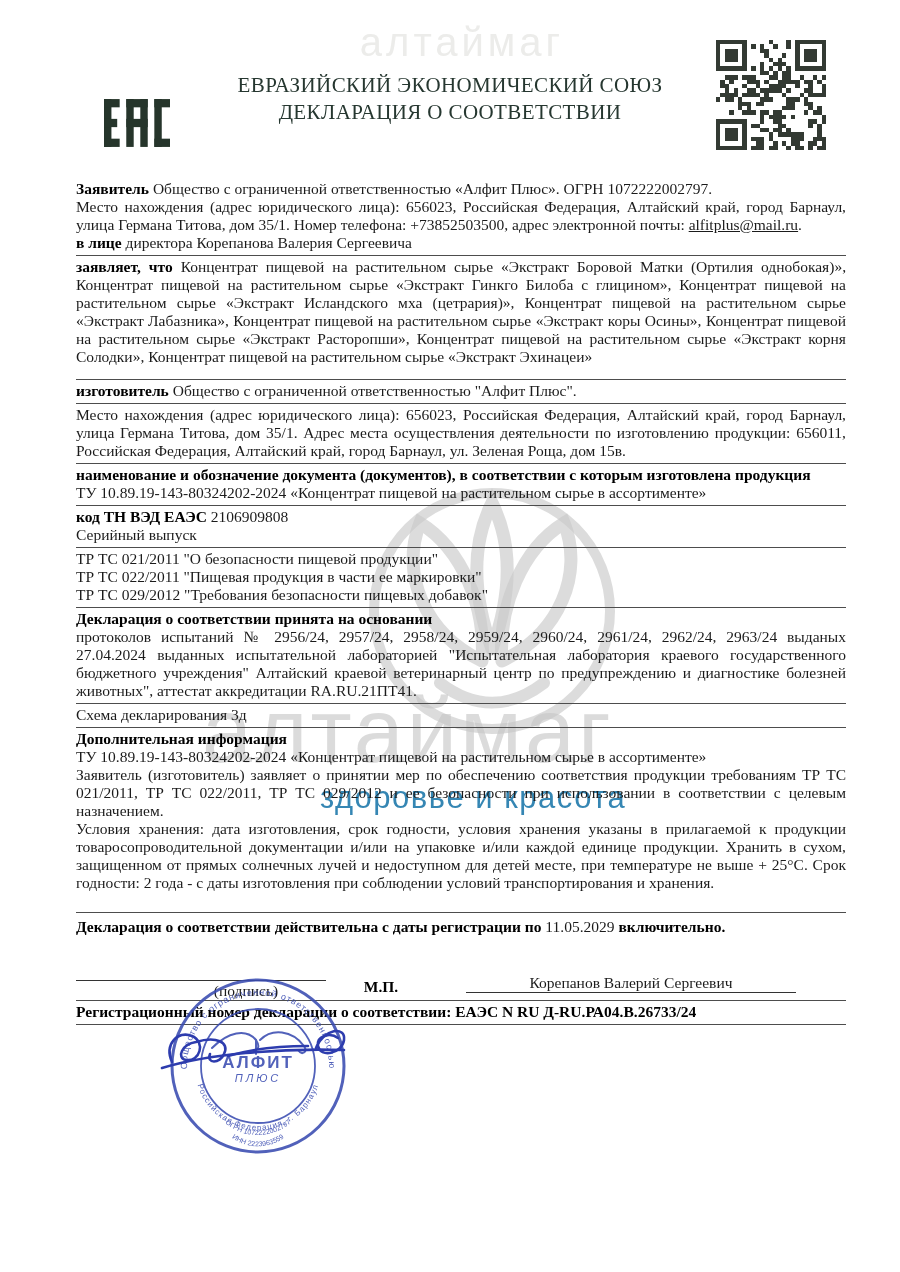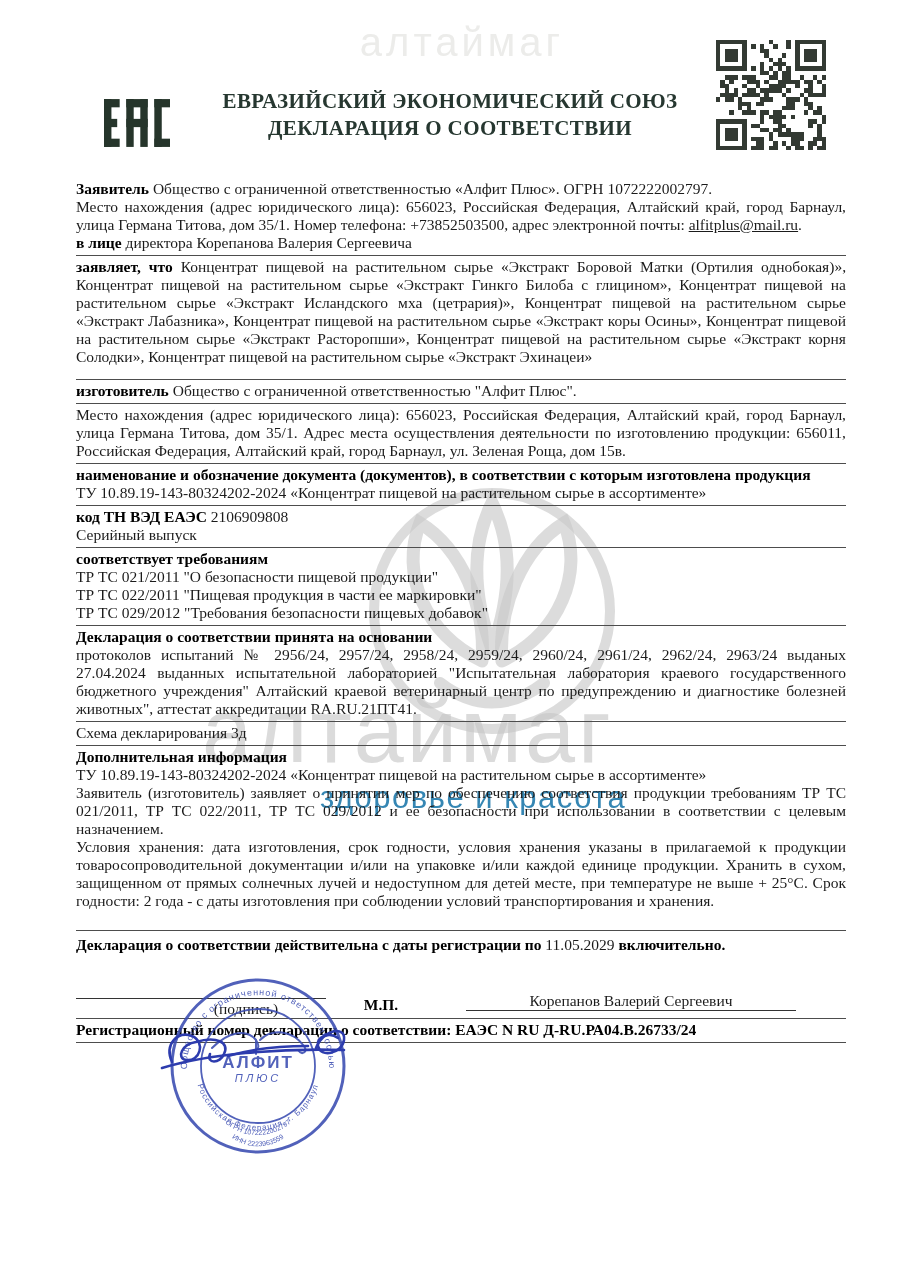--- a/index.html
+++ b/index.html
@@ -2,22 +2,22 @@
 <html><head>
 <meta charset="utf-8">
 <style>
   html,body{margin:0;padding:0;background:#e8e8e8;}
   .page{position:relative;width:900px;height:1272px;margin:0 auto;background:#ffffff;
         font-family:"Liberation Serif","DejaVu Serif",serif;color:#1b1b1b;overflow:hidden;}
 
   
   .hdr{position:absolute;left:0;top:0;width:100%;height:178px;z-index:3;}
   .eac-logo{position:absolute;left:104px;top:98px;}
-  .title-wrap{position:absolute;left:180px;top:88px;width:540px;text-align:center;
-              font-weight:bold;color:#263730;letter-spacing:.4px;}
+  .title-wrap{position:absolute;left:180px;top:72px;width:540px;text-align:center;
+              font-weight:normal;color:#263730;letter-spacing:.4px;}
   .title-line{font-size:21px;line-height:27px;white-space:nowrap;}
   .qr{position:absolute;left:716px;top:40px;width:110px;height:110px;}
 
   
   .wm{position:absolute;z-index:1;pointer-events:none;font-family:"Liberation Sans","DejaVu Sans",sans-serif;margin-left:12px;}
   .wm-top{left:50%;top:20px;transform:translateX(-50%);font-size:40px;color:#ececea;letter-spacing:4px;}
   .wm-brand{left:190px;top:680px;font-size:90px;color:#c6c6c6;opacity:.62;letter-spacing:3px;}
   .wm-tag{left:308px;top:780px;font-size:31px;color:#0369a1;opacity:.8;letter-spacing:1.5px;}
   .wm-circle{left:348px;top:482px;}
 
@@ -413,21 +413,20 @@
       <p class="just"><b>наименование и обозначение документа (документов), в соответствии с которым изготовлена продукция</b></p>
       <p>ТУ 10.89.19-143-80324202-2024 «Концентрат пищевой на растительном сырье в ассортименте»</p>
     </div>
 
     <div class="sec">
       <p><b>код ТН ВЭД ЕАЭС</b> <span>2106909808</span></p>
       <p>Серийный выпуск</p>
     </div>
 
     <div class="sec">
-      <p><b>соответствует требованиям</b></p>
       <p>ТР ТС 021/2011 "О безопасности пищевой продукции"</p>
       <p>ТР ТС 022/2011 "Пищевая продукция в части ее маркировки"</p>
       <p>ТР ТС 029/2012 "Требования безопасности пищевых добавок"</p>
     </div>
 
     <div class="sec">
       <p><b>Декларация о соответствии принята на основании</b></p>
       <p class="just">протоколов испытаний № 2956/24, 2957/24, 2958/24, 2959/24, 2960/24, 2961/24, 2962/24, 2963/24 выданых 27.04.2024 выданных испытательной лабораторией "Испытательная лаборатория краевого государственного бюджетного учреждения" Алтайский краевой ветеринарный центр по предупреждению и диагностике болезней животных", аттестат аккредитации RA.RU.21ПТ41.</p>
     </div>
 

